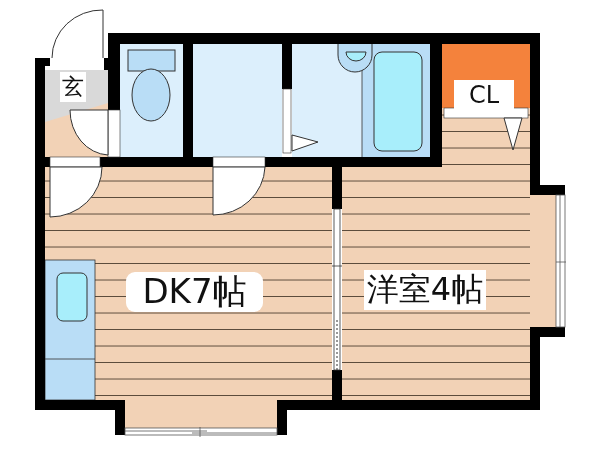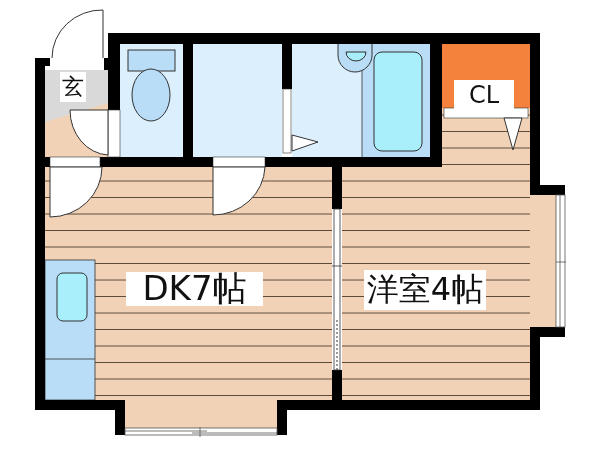--- a/index.html
+++ b/index.html
@@ -1,21 +1,21 @@
 <!DOCTYPE html>
 <html><head>
 <meta charset="utf-8">
 <style>
   html, body { margin: 0; padding: 0; background: #ffffff; }
   body { width: 600px; height: 450px; position: relative; overflow: hidden; font-family: "DejaVu Sans", sans-serif; }
   #plan { position: absolute; left: 0; top: 0; width: 600px; height: 450px; }
   .label-box { position: absolute; background: #ffffff; color: #111; display: flex; align-items: center; justify-content: center; white-space: nowrap; }
   #lbl-genkan { left: 60px; top: 72px; width: 26px; height: 30px; font-size: 22px; }
   #lbl-cl { left: 454px; top: 60px; width: 60px; height: 30px; font-size: 24px; background: #ffffff; margin-top: 20px; }
-  #lbl-dk { left: 126px; top: 272px; width: 137px; height: 34px; font-size: 34px; }
+  #lbl-dk { left: 126px; top: 272px; width: 137px; height: 40px; font-size: 34px; border-radius: 9px; }
   #lbl-yoshitsu { left: 364px; top: 270px; width: 122px; height: 40px; font-size: 32px; }
 </style>
 </head>
 <body>
 
 <svg id="plan" viewBox="0 0 600 450" xmlns="http://www.w3.org/2000/svg">
   <defs>
     <pattern id="wood" x="0" y="0" width="10" height="16.5" patternUnits="userSpaceOnUse">
       <rect width="10" height="16.5" fill="#F2D2B6"></rect>
       <line x1="0" y1="16" x2="10" y2="16" stroke="#5A4A3A" stroke-width="1"></line>

